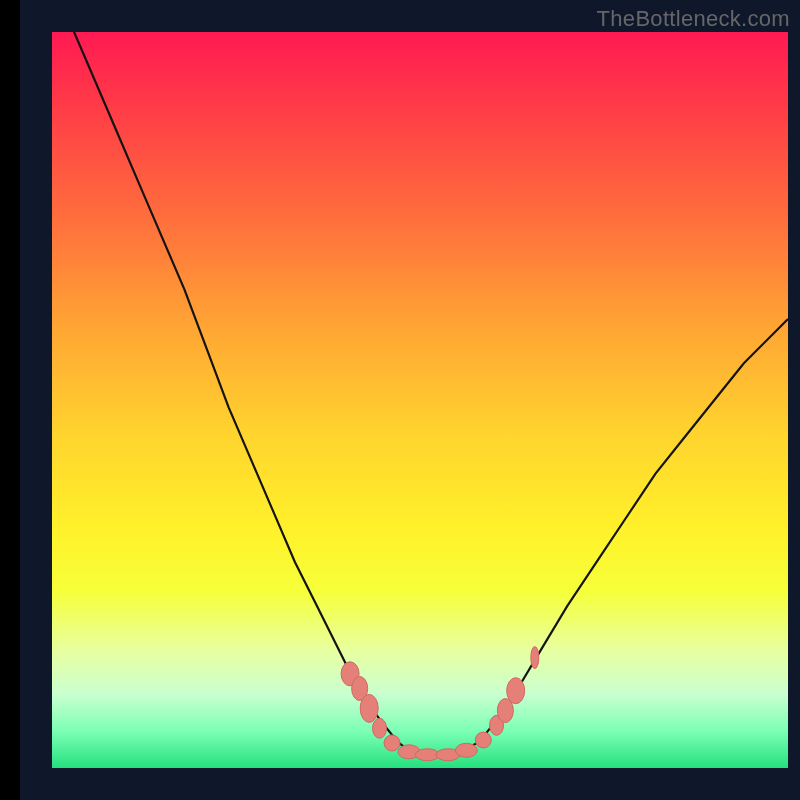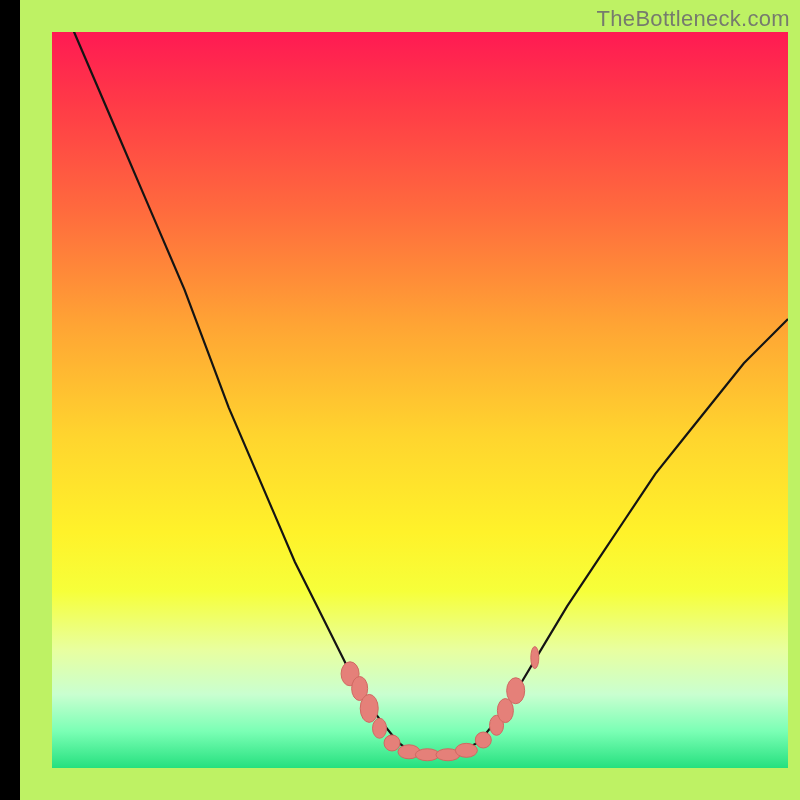--- a/index.html
+++ b/index.html
@@ -7,21 +7,21 @@
     padding: 0;
     width: 800px;
     height: 800px;
     overflow: hidden;
     background: #000;
     font-family: Arial, Helvetica, sans-serif;
   }
   .frame {
     position: absolute;
     inset: 0;
-    background: #bef264;
+    background: #0f172a;
     margin-left: 20px;
   }
   .plot {
     position: absolute;
     left: 32px;
     top: 32px;
     width: 736px;
     height: 736px;
     overflow: hidden;
   }

